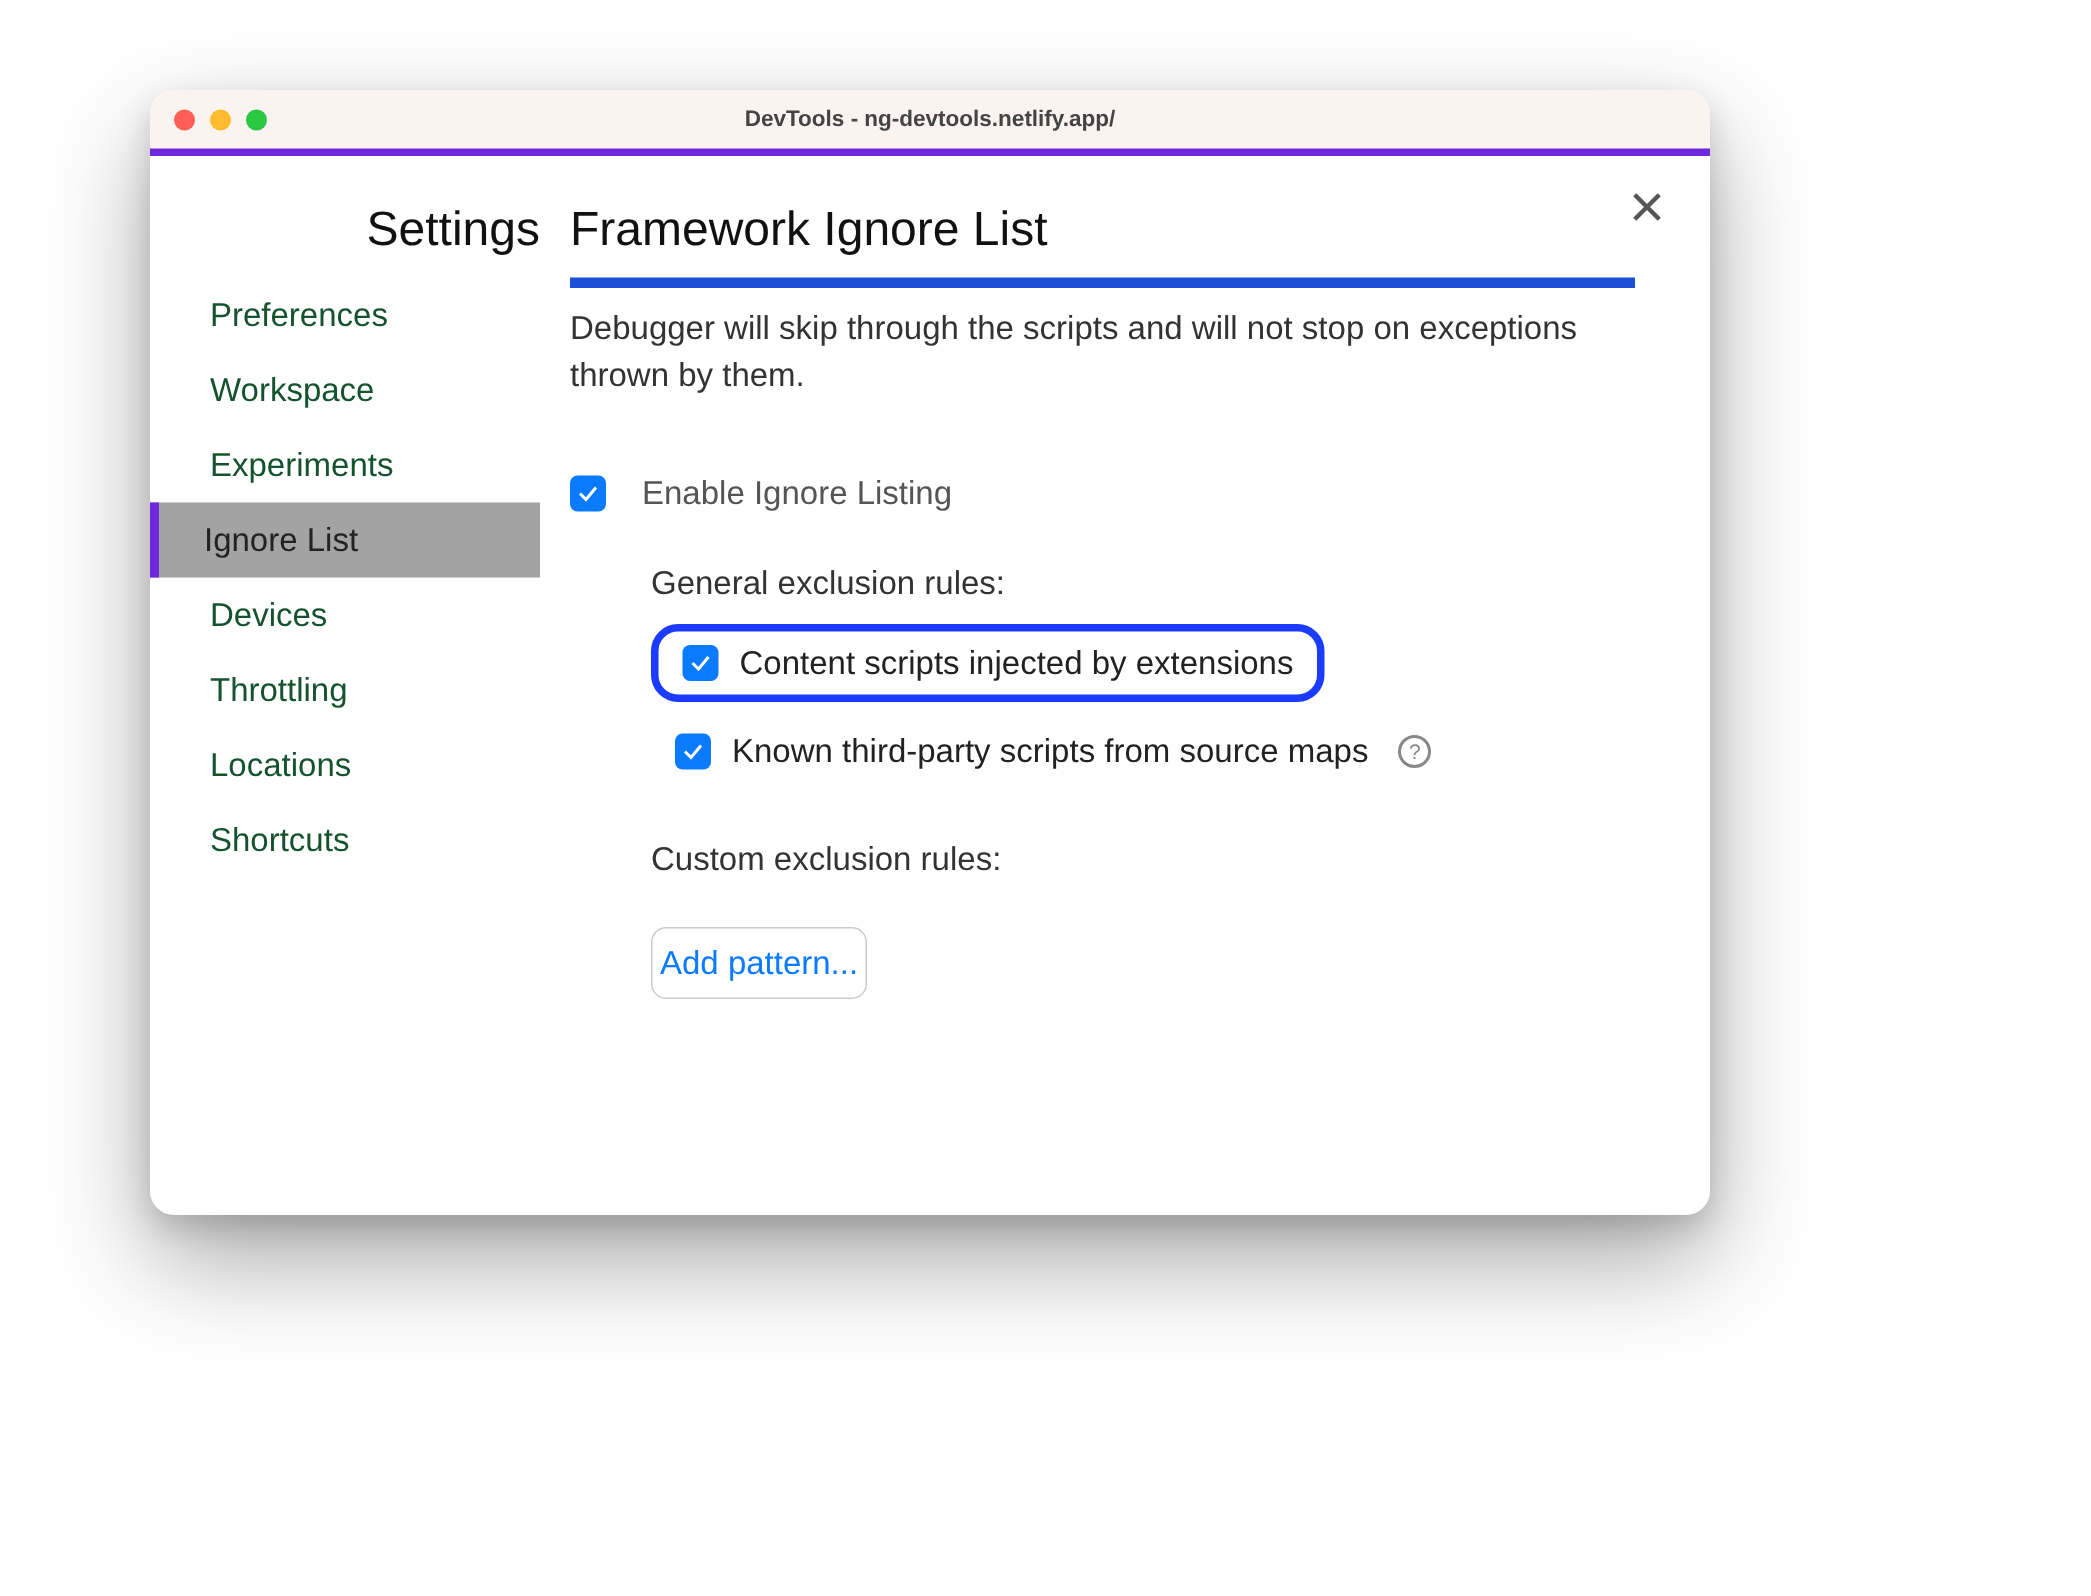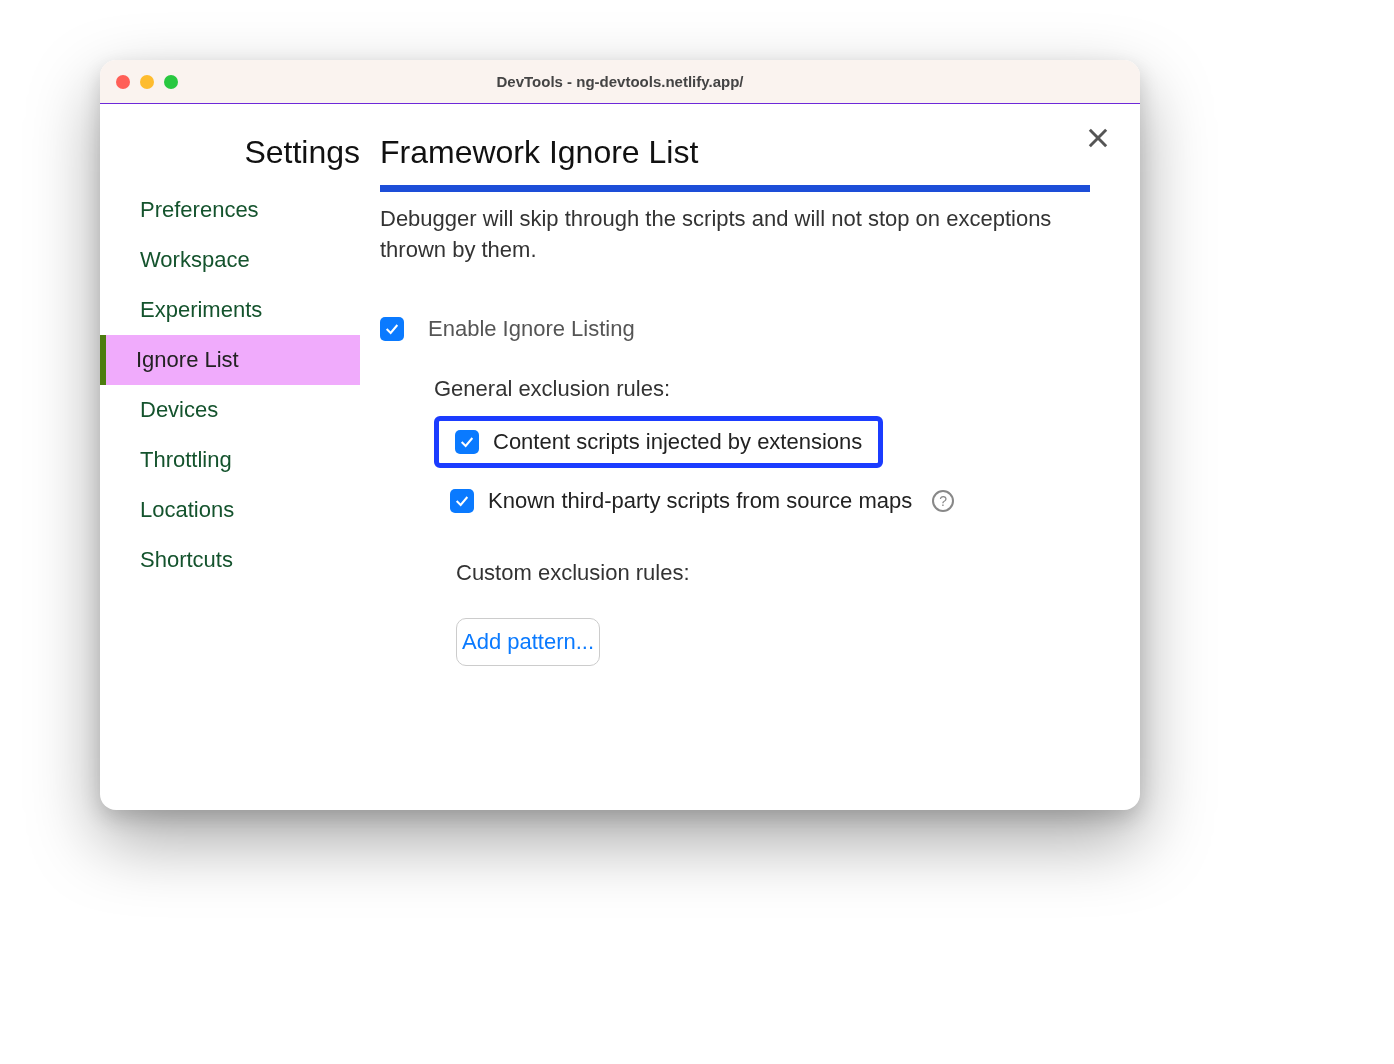--- a/index.html
+++ b/index.html
@@ -17,21 +17,21 @@
     border-radius: 16px;
     box-shadow: 0 30px 70px rgba(0,0,0,0.35), 0 8px 20px rgba(0,0,0,0.15);
     overflow: hidden;
     display: flex;
     flex-direction: column;
     margin-left: 40px;
   }
   .titlebar {
     height: 44px;
     background: #faf3ef;
-    border-bottom: 1px solid #6d28d9;
+    border-bottom: 5px solid #6d28d9;
     display: flex;
     align-items: center;
     position: relative;
     padding: 0 16px;
     flex-shrink: 0;
   }
   .traffic-lights { display: flex; gap: 10px; }
   .light { width: 14px; height: 14px; border-radius: 50%; }
   .light.red { background: #ff5f57; }
   .light.yellow { background: #febc2e; }
@@ -68,22 +68,22 @@
     text-align: right;
   }
   .sidebar-item {
     font-size: 22px;
     color: #14532d;
     padding: 12px 0 12px 36px;
     cursor: pointer;
     border-left: 4px solid transparent;
   }
   .sidebar-item.active {
-    background: #f0abfc;
-    border-left: 6px solid #4d7c0f;
+    background: #a3a3a3;
+    border-left: 6px solid #6d28d9;
     padding-left: 30px;
     color: #222;
   }
   .content {
     flex: 1;
     padding: 30px 50px 20px 20px;
     overflow: auto;
   }
   .content-title {
     font-size: 32px;
@@ -125,36 +125,36 @@
   }
   .sub-option {
     display: flex;
     align-items: center;
     gap: 14px;
     padding: 10px 16px;
   }
   .sub-option-label { font-size: 22px; color: #222; }
   .highlighted {
     border: 5px solid #1b3cff;
-    border-radius: 6px;
+    border-radius: 18px;
     padding: 8px 16px;
     margin-bottom: 10px;
     display: inline-flex;
   }
   .help-icon {
     width: 22px; height: 22px;
     border: 2px solid #888;
     border-radius: 50%;
     color: #888;
     font-size: 14px;
     display: flex; align-items: center; justify-content: center;
     margin-left: 6px;
     cursor: pointer;
   }
-  .custom-section { margin-left: 76px; margin-top: 36px; }
+  .custom-section { margin-left: 54px; margin-top: 36px; }
   .add-pattern-btn {
     margin-top: 18px;
     border: 1px solid #ccc;
     background: #fff;
     border-radius: 10px;
     padding: 10px 5px;
     font-size: 22px;
     color: #0a7aff;
     cursor: pointer;
     font-family: inherit;

